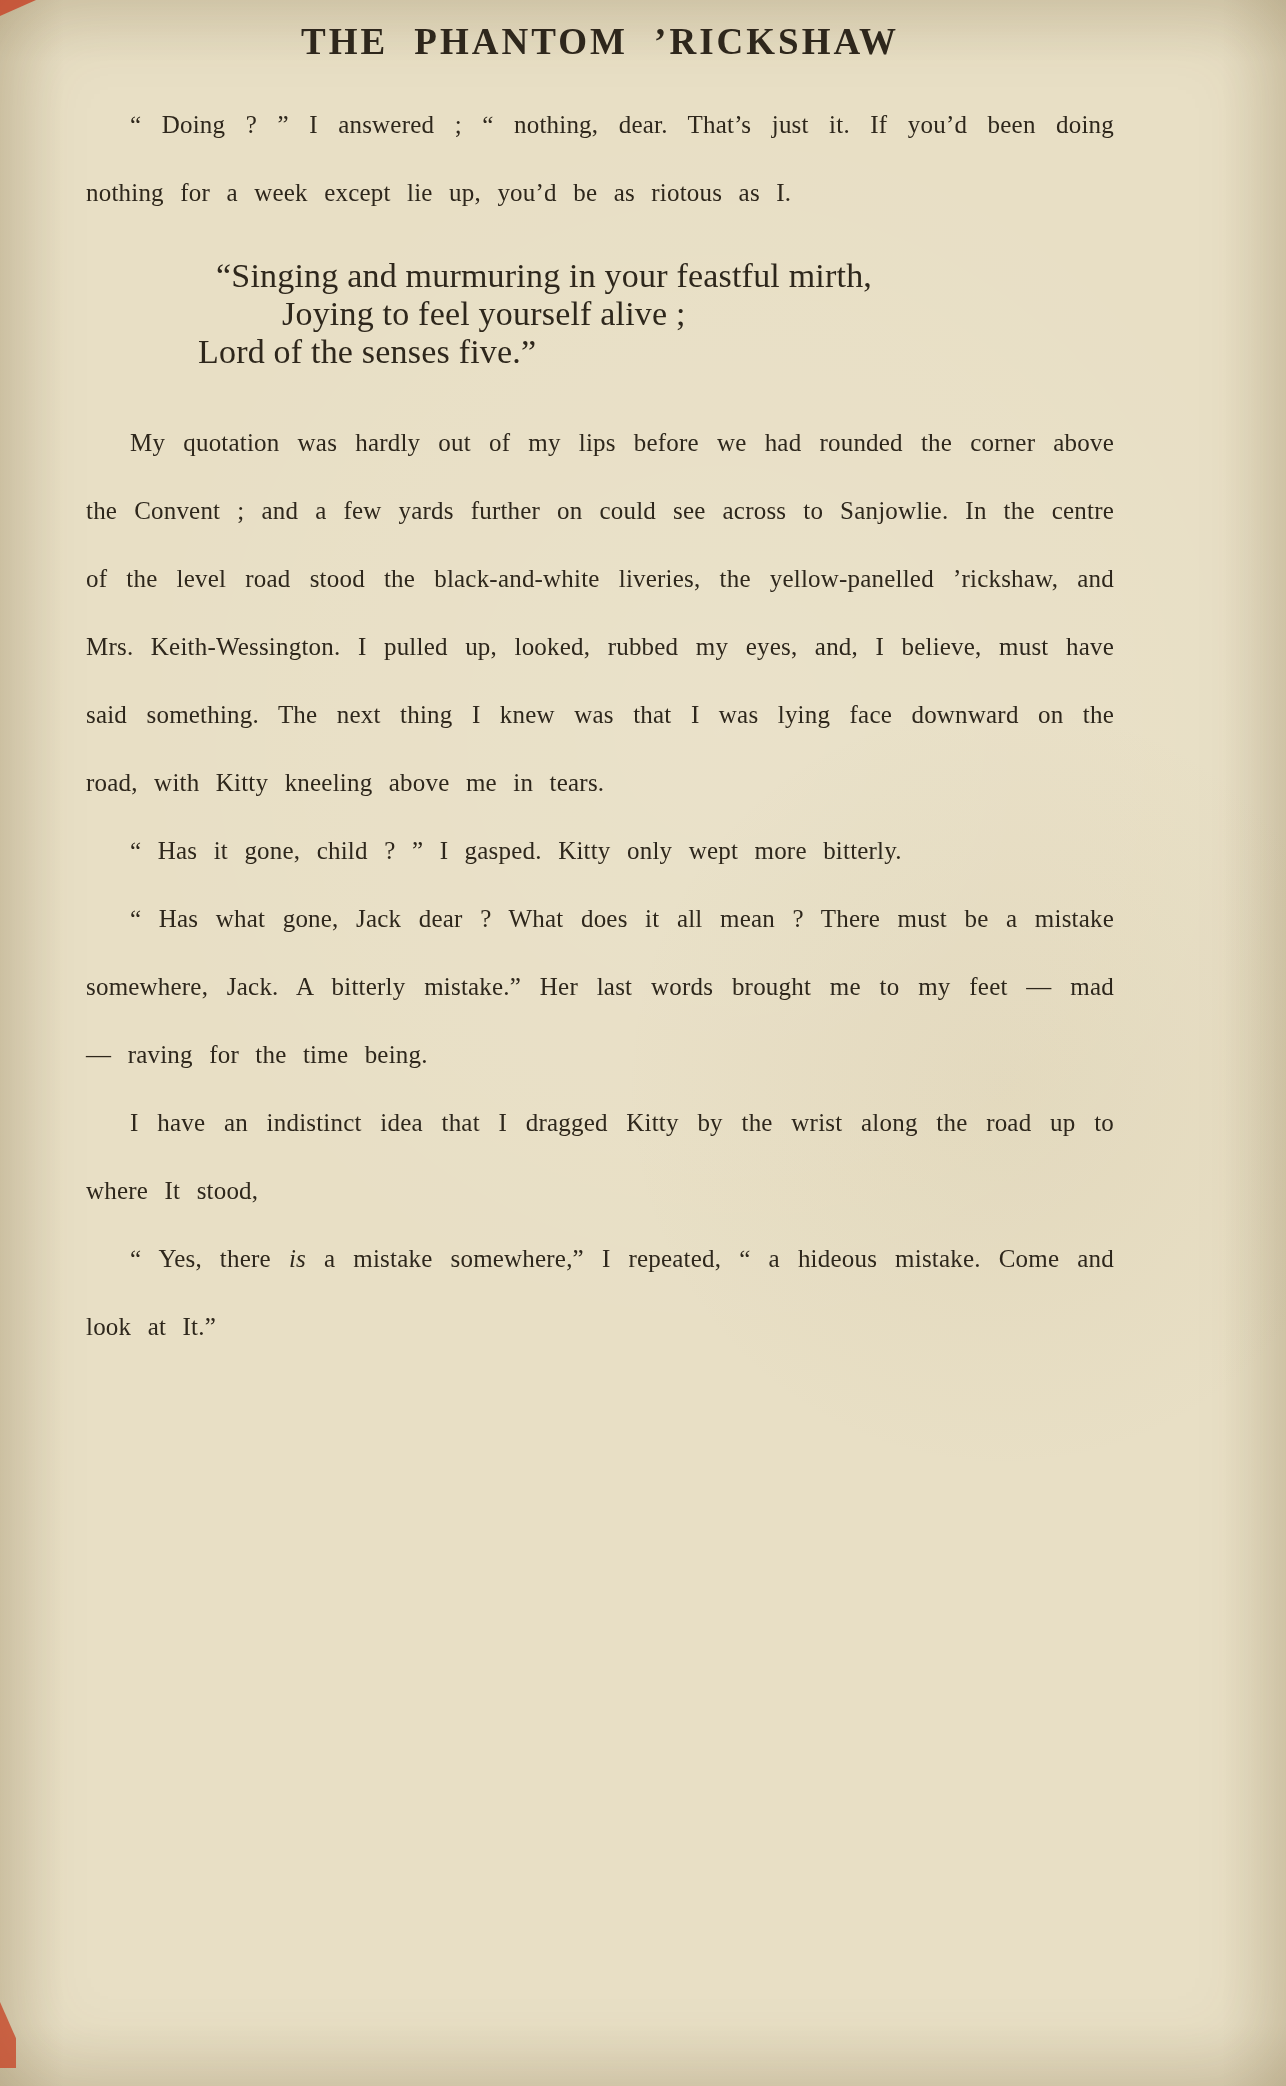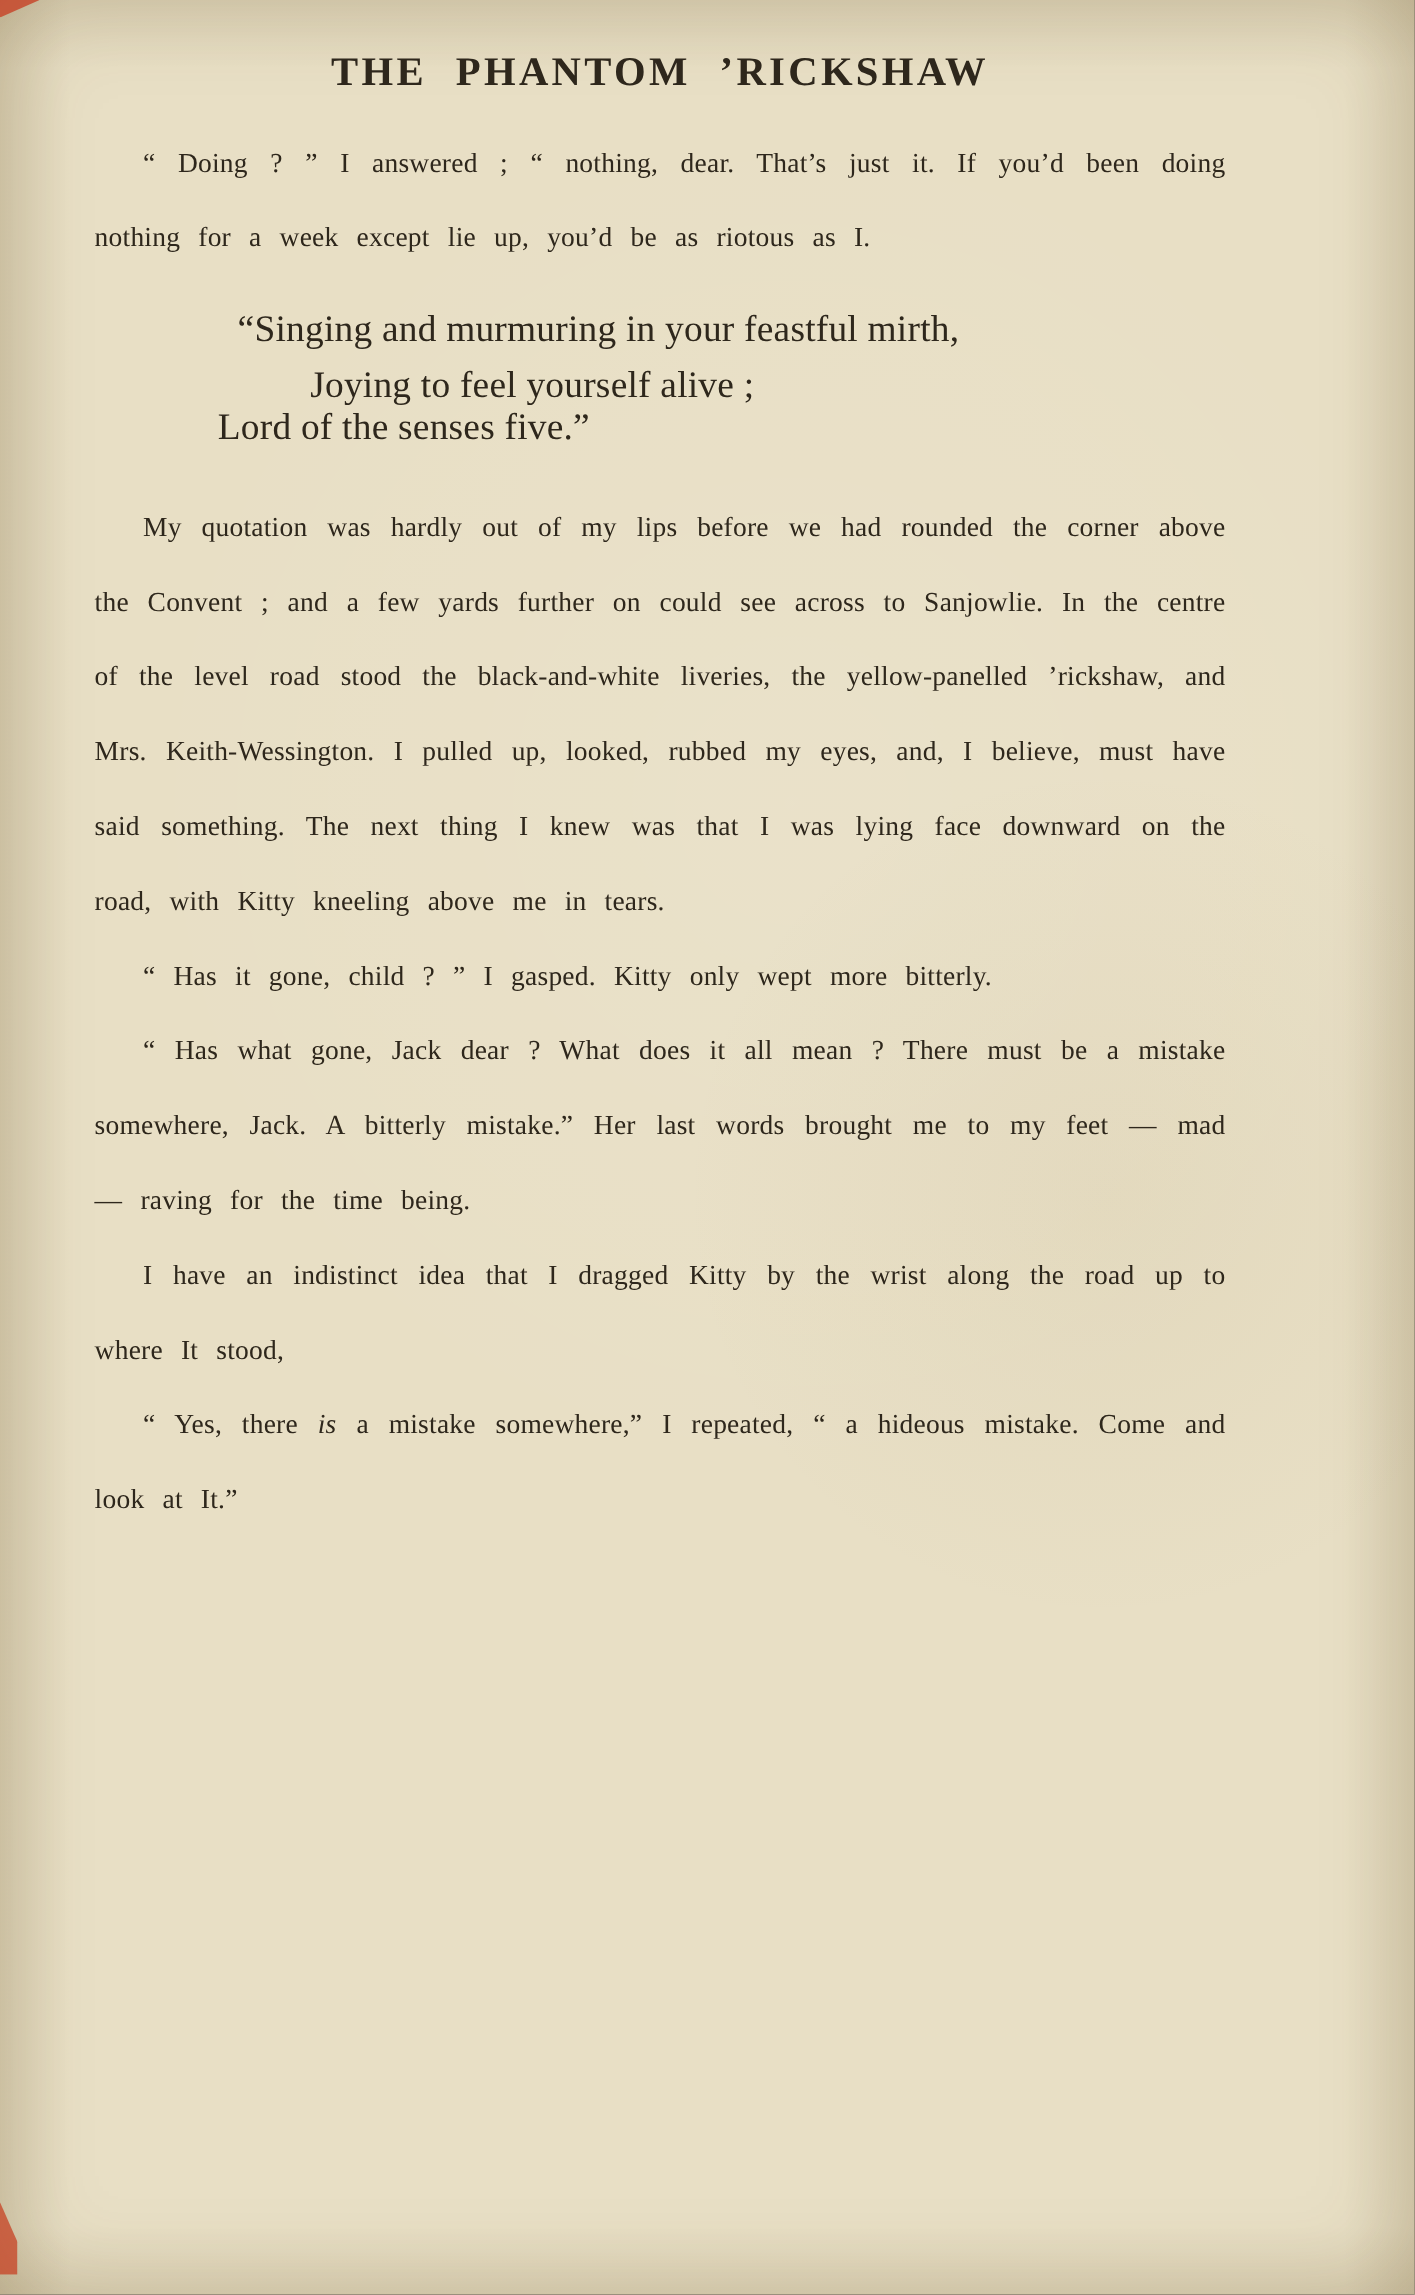--- a/index.html
+++ b/index.html
@@ -6,21 +6,21 @@
     margin: 0;
     padding: 0;
     background: #6b6458;
   }
   .page {
     position: relative;
     width: 1286px;
     height: 2086px;
     margin: 0 auto;
     box-sizing: border-box;
-    padding: 44px 172px 0 86px;
+    padding: 20px 172px 0 86px;
     background:
       radial-gradient(ellipse 70% 45% at 56% 35%, rgba(255,255,255,0.08), rgba(0,0,0,0) 70%),
       radial-gradient(ellipse 40% 25% at 78% 52%, rgba(140,115,60,0.06), rgba(0,0,0,0) 75%),
       linear-gradient(90deg, rgba(110,85,40,0.14) 0%, rgba(0,0,0,0) 5%, rgba(0,0,0,0) 95%, rgba(110,85,40,0.12) 100%),
       linear-gradient(180deg, rgba(110,85,40,0.10) 0%, rgba(0,0,0,0) 3%, rgba(0,0,0,0) 97%, rgba(110,85,40,0.10) 100%),
       var(--paper, #e8dfc5);
     box-shadow: inset 0 0 90px rgba(95,75,35,0.18);
     font-family: "Liberation Serif", "DejaVu Serif", serif;
     color: var(--ink, #2e271c);
     overflow: hidden;
@@ -60,21 +60,21 @@
     letter-spacing: 0.2px;
   }
   .verse-block {
     margin: 30px 0 38px 100px;
     font-size: 34px;
     line-height: 38px;
     letter-spacing: 0.2px;
   }
   .verse-line { white-space: nowrap; }
   .vl-0 { margin-left: 30px; }
-  .vl-1 { margin-left: 96px; margin-top: 13px; }
+  .vl-1 { margin-left: 96px; }
   .vl-2 { margin-left: 0; }
   .vl-3 { margin-left: 12px; }
   .page-number {
     text-align: center;
     font-size: 31px;
     margin-top: 14px;
     letter-spacing: 1px;
   }
   em { font-style: italic; }
 </style>

